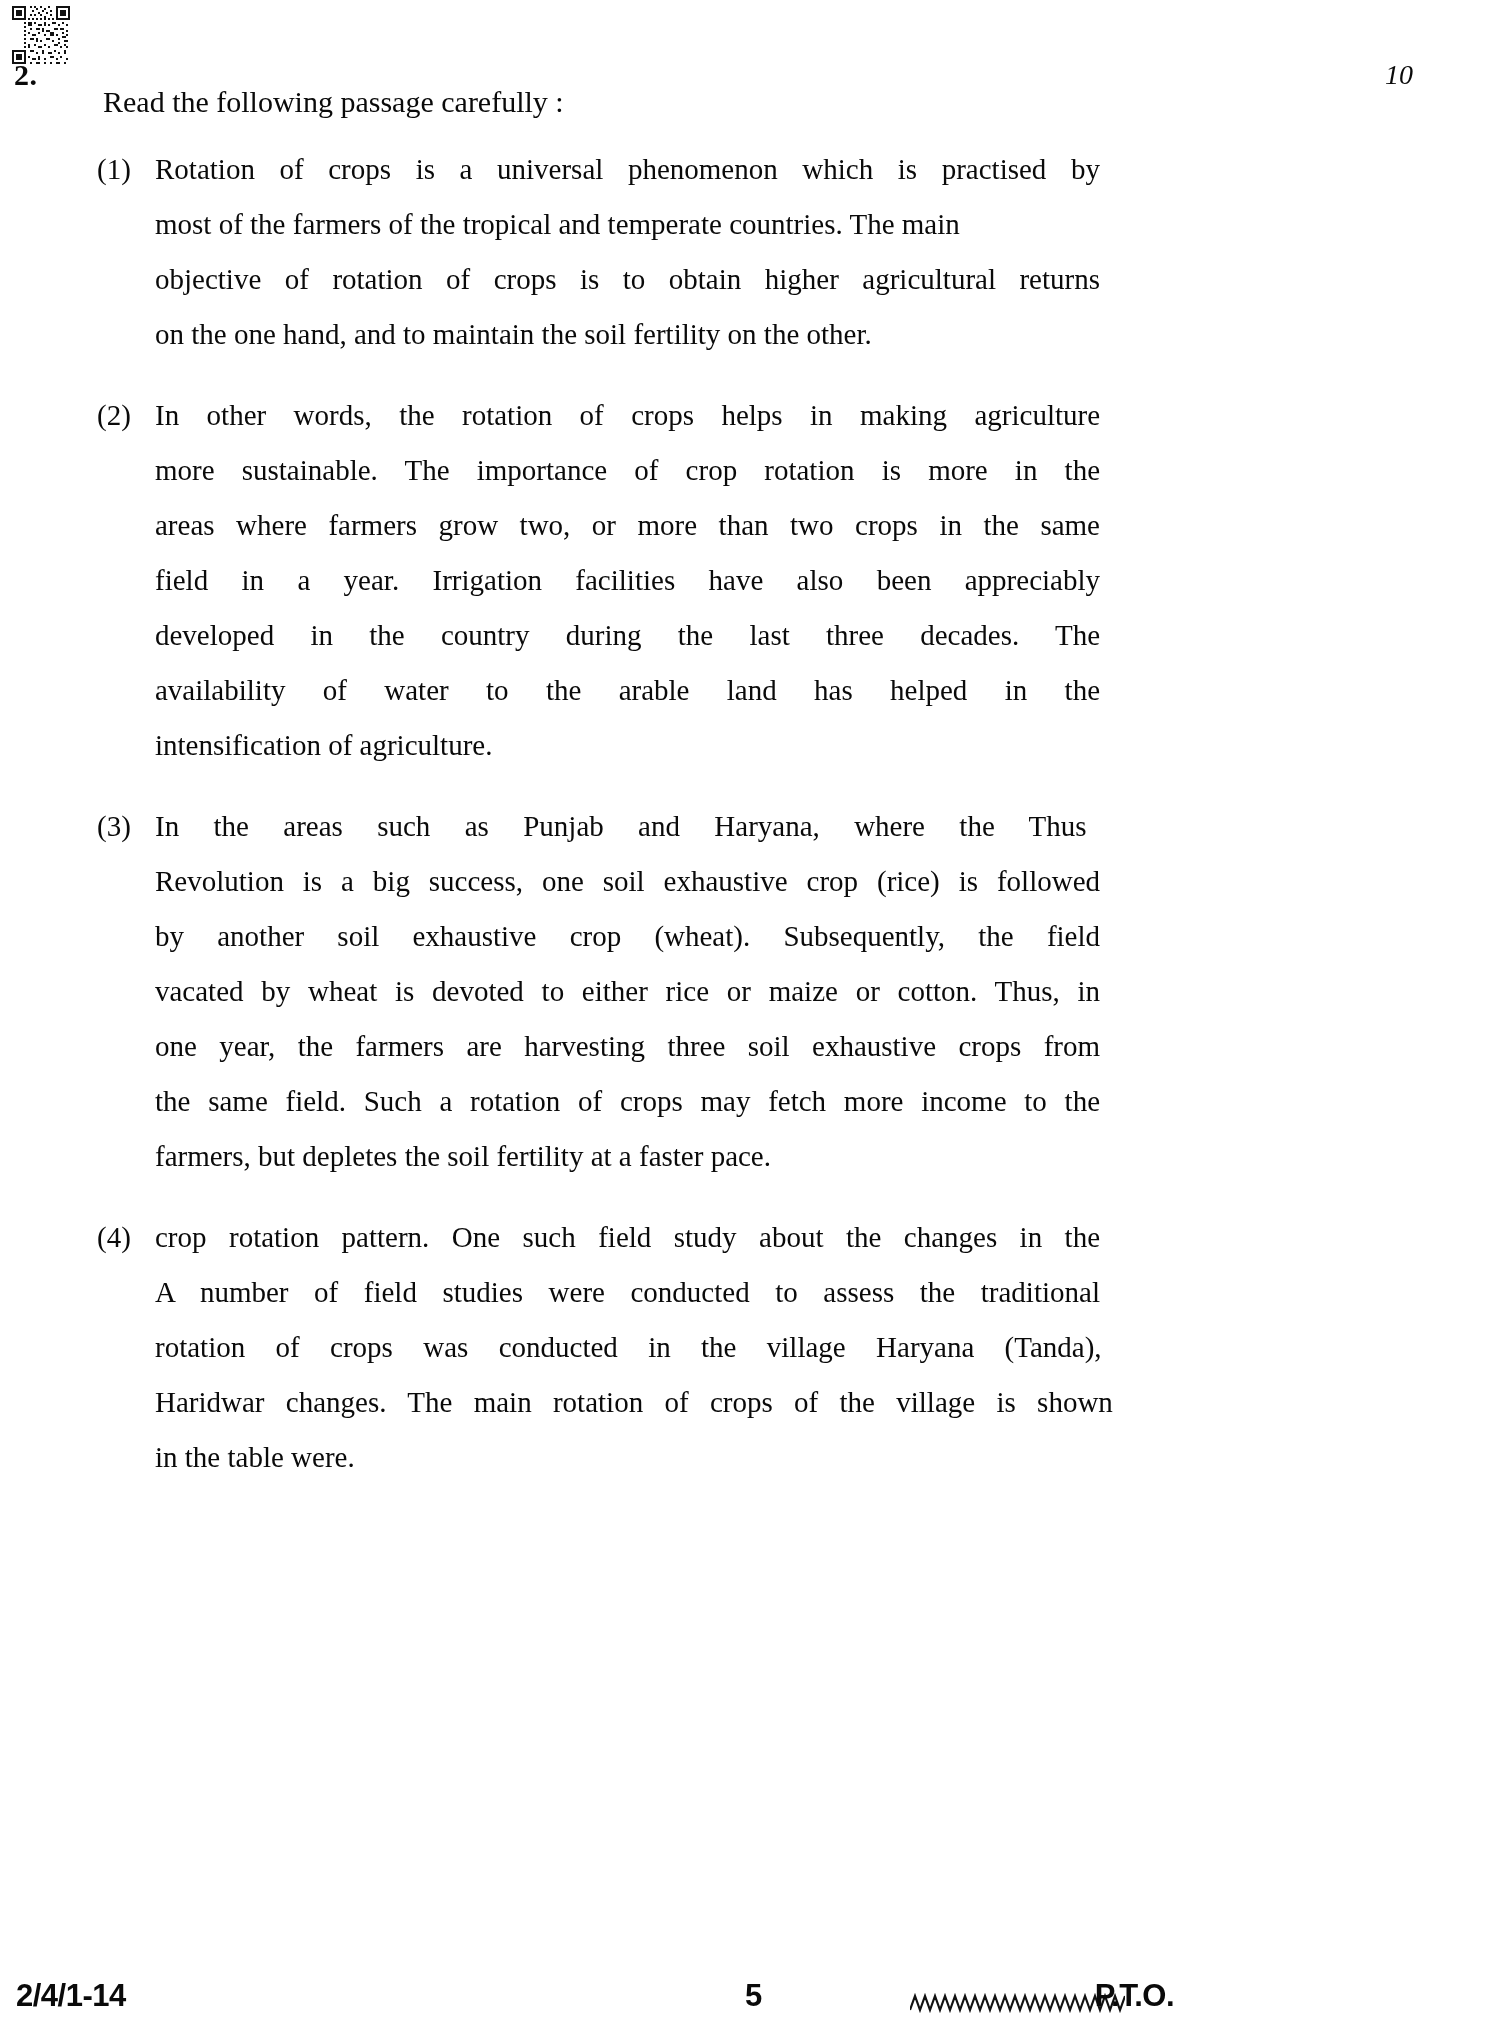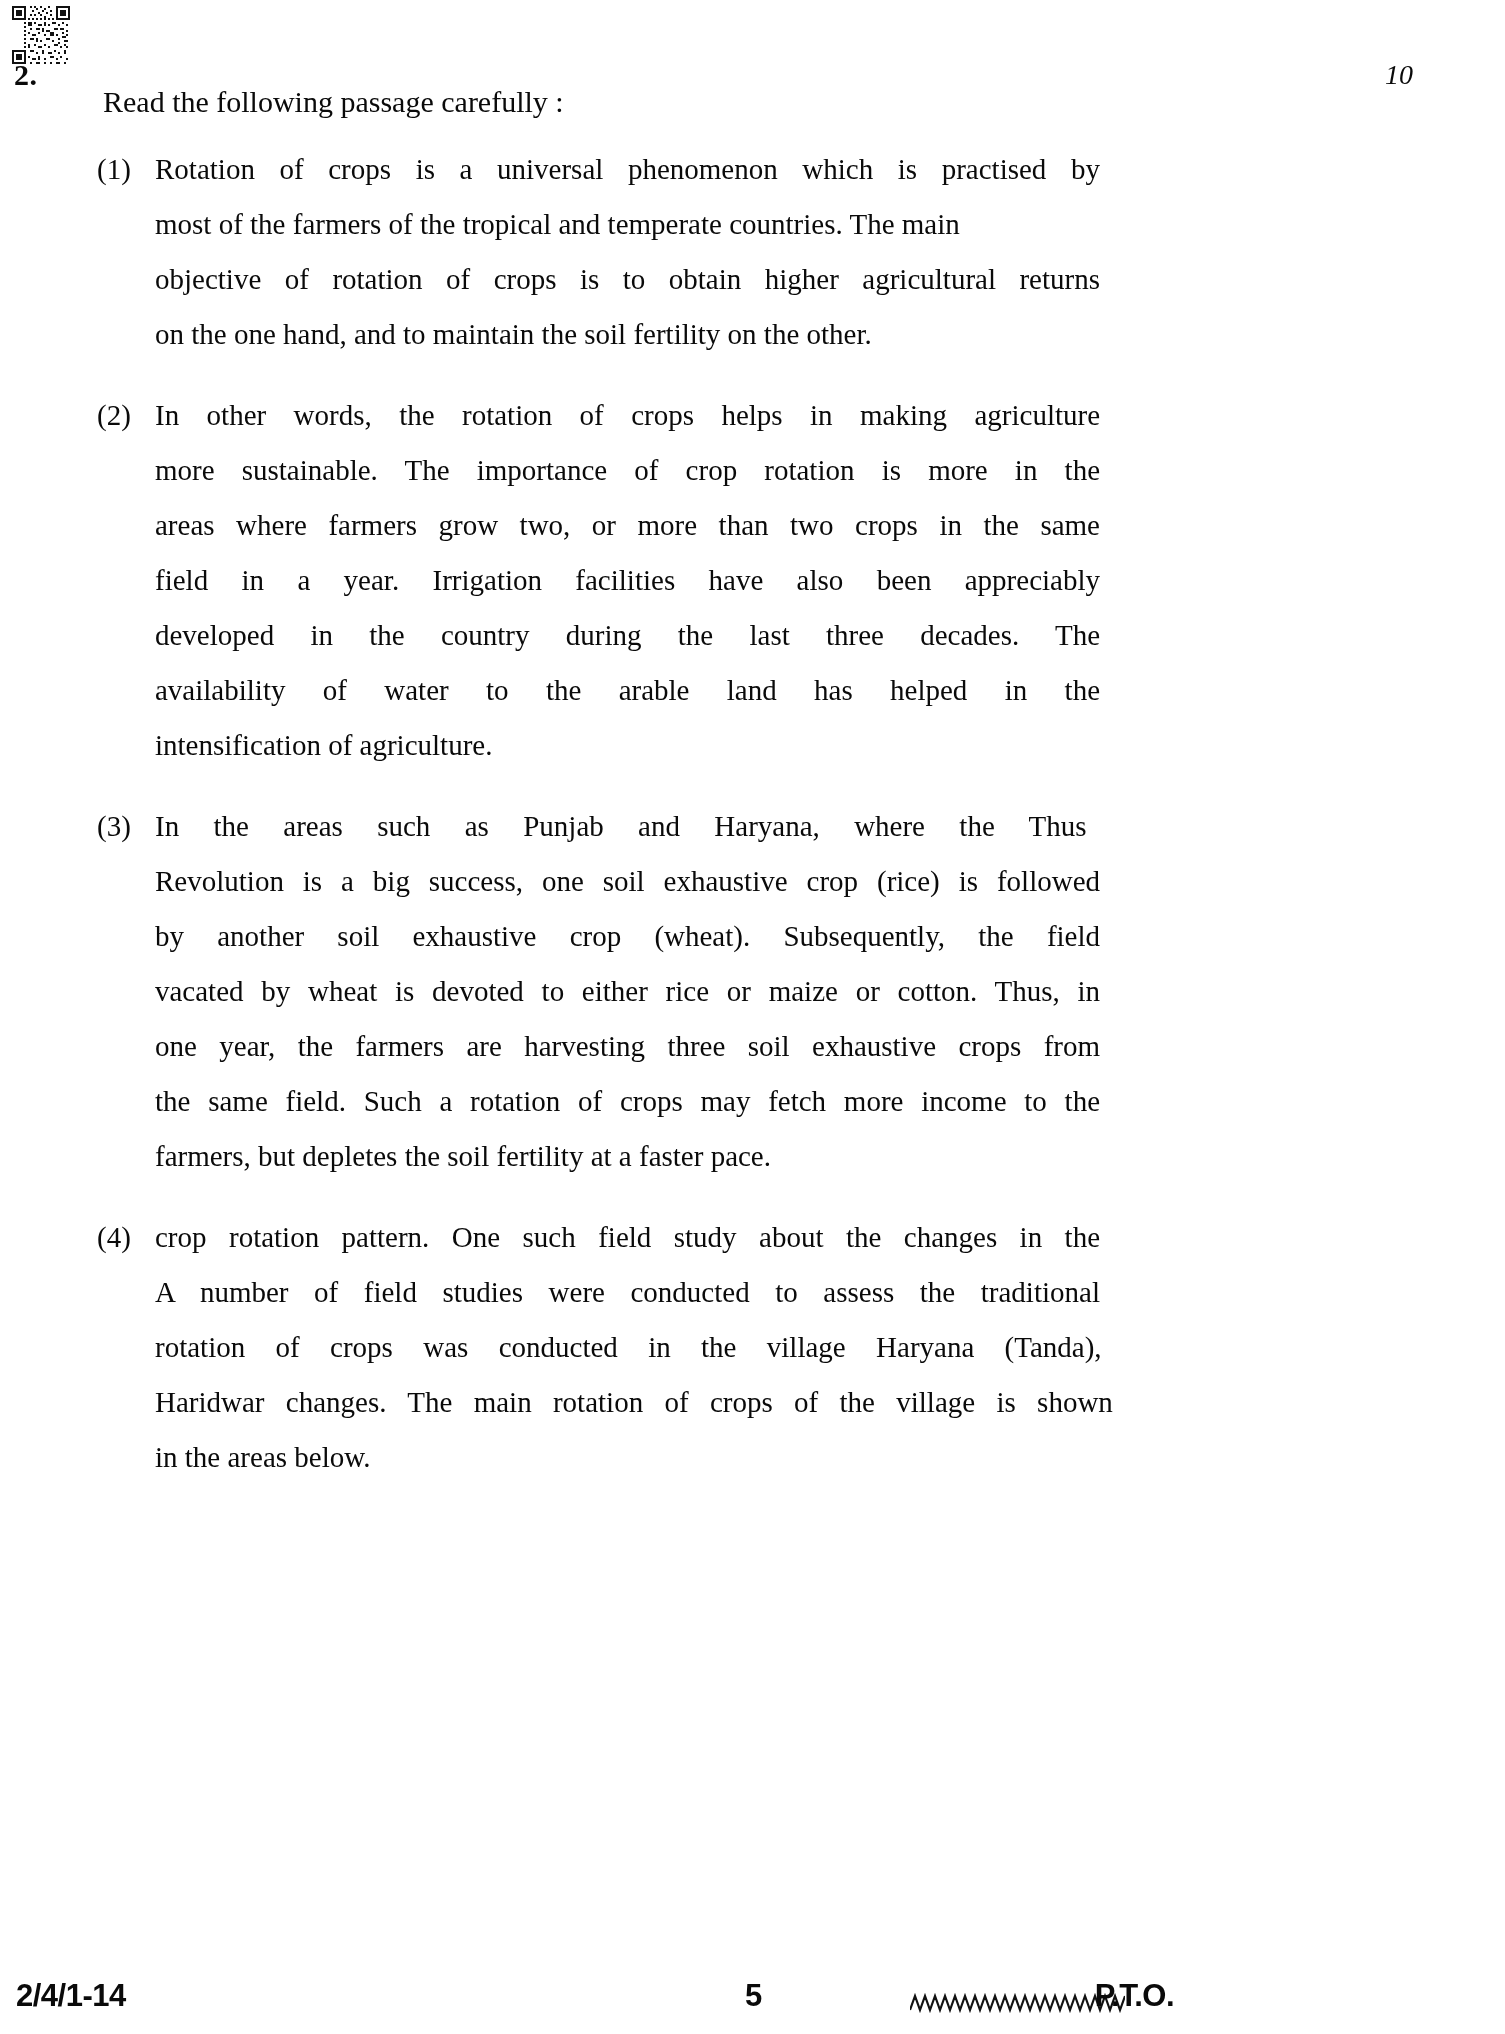--- a/index.html
+++ b/index.html
@@ -353,21 +353,21 @@
         <div class="pline" style="display: block;">
           <span style="display: inline-block; white-space: nowrap; word-spacing: 18.31px;">A number of field studies were conducted to assess the traditional</span>
         </div>
         <div class="pline" style="display: block;">
           <span style="display: inline-block; white-space: nowrap; word-spacing: 23.09px;">rotation of crops was conducted in the village Haryana (Tanda),</span>
         </div>
         <div class="pline" style="display: block;">
           <span style="display: inline-block; white-space: nowrap; word-spacing: 14.06px;">Haridwar changes. The main rotation of crops of the village is shown</span>
         </div>
         <div class="pline">
-          <span>in the areas below.</span>
+          <span>in the table were.</span>
         </div>
       </div>
     </div>
 
   </div>
 
   <div class="footer">
     <span class="foot-code">2/4/1-14</span>
     <span class="foot-page">5</span>
     <span class="foot-squiggle">

